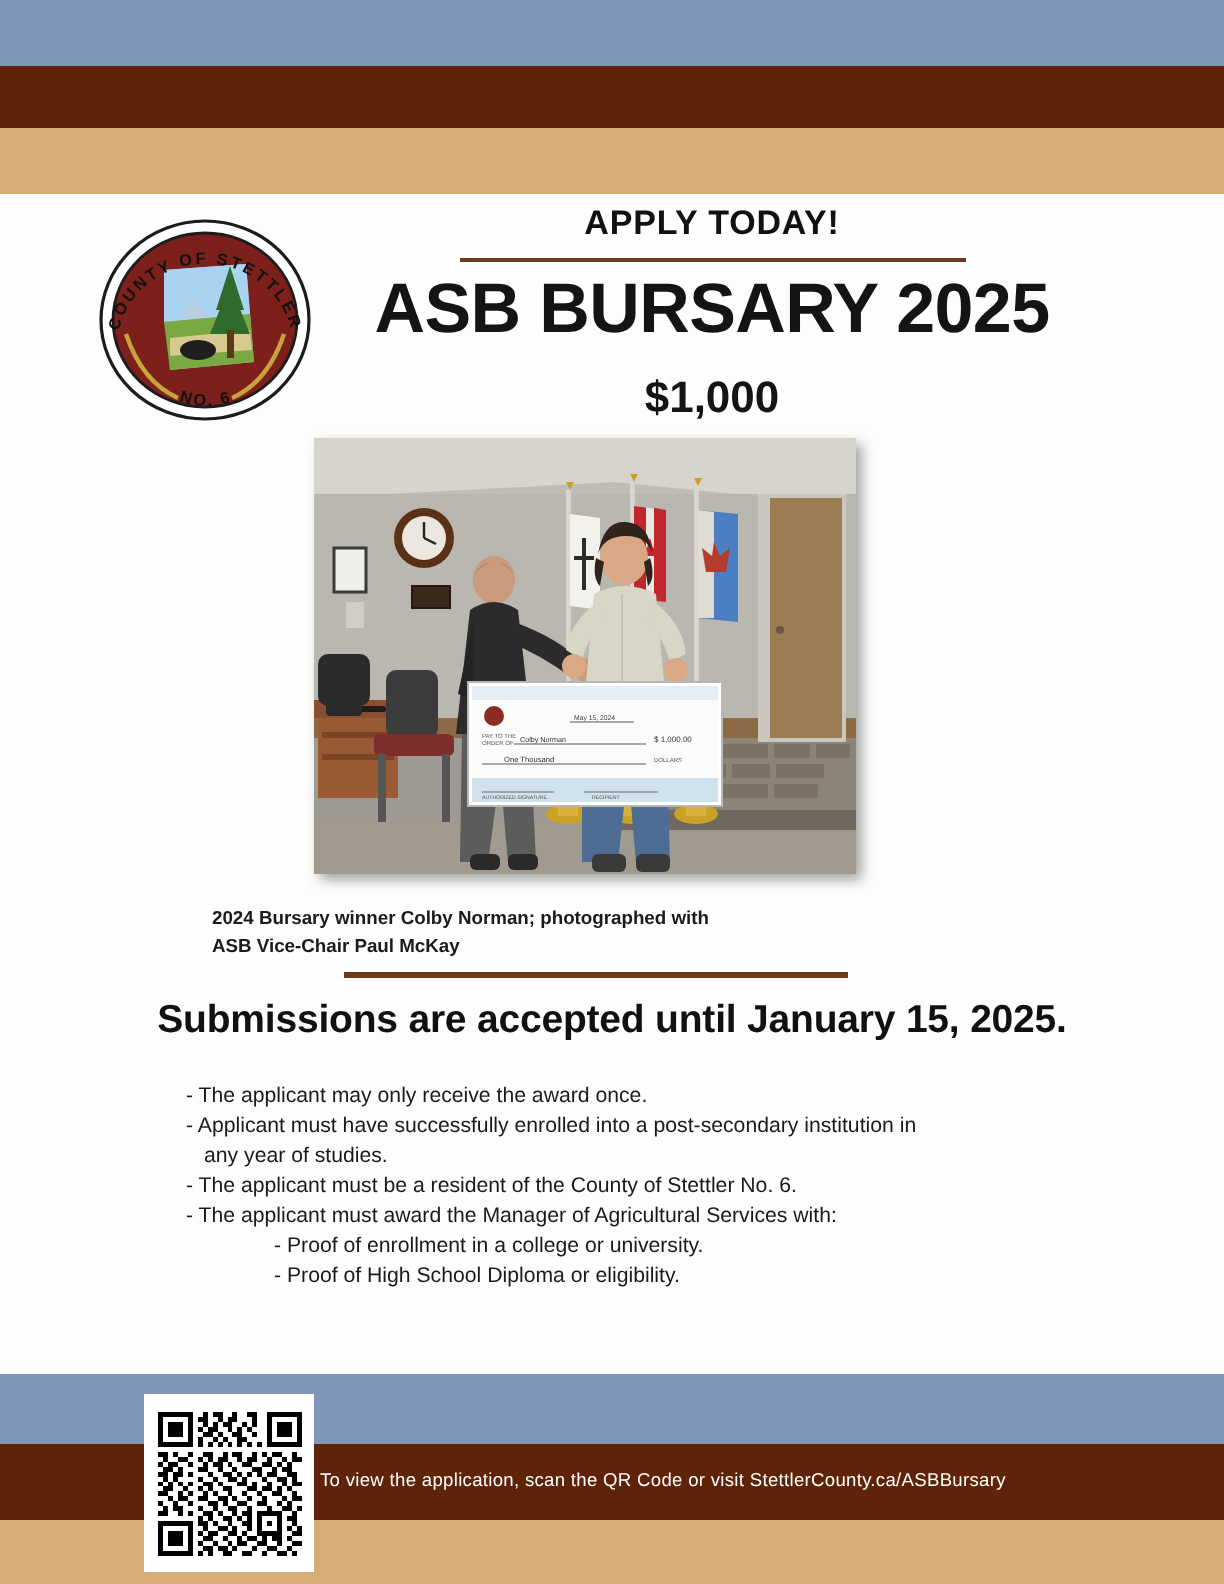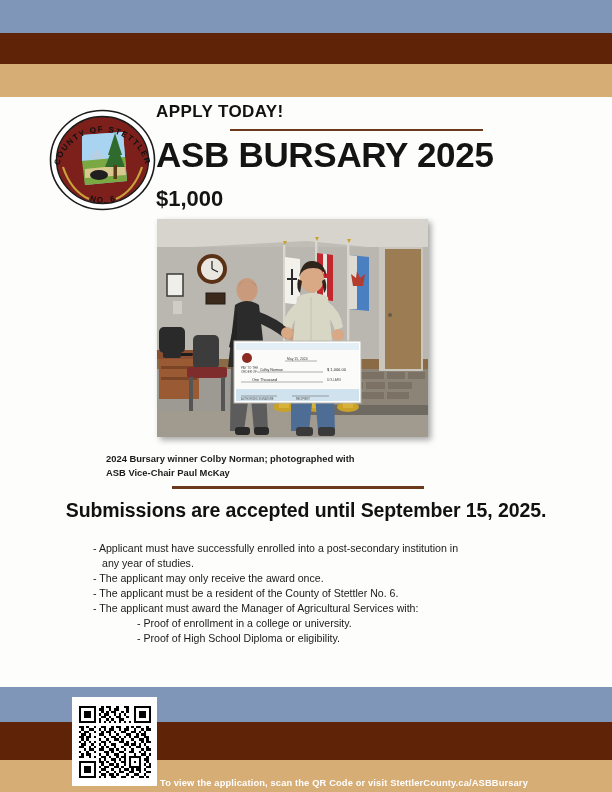--- a/index.html
+++ b/index.html
@@ -17,21 +17,21 @@
   .band-brown-top{top:33px;height:31px;background:#5f2408;}
   .band-tan-top{top:64px;height:33px;background:#d7ad76;}
 
   .band-blue-bot{top:687px;height:35px;background:#7f96b8;}
   .band-brown-bot{top:722px;height:38px;background:#5f2408;}
   .band-tan-bot{top:760px;height:32px;background:#d7ad76;}
 
   .seal{position:absolute;left:49px;top:109px;width:107px;height:102px;}
   .seal svg{display:block;}
 
-  .title-block{position:absolute;left:156px;top:100px;width:400px;text-align:left;}
+  .title-block{position:absolute;left:156px;top:100px;width:400px;text-align:center;}
   .apply-today{
     font-size:17px;font-weight:bold;letter-spacing:.4px;color:#111;
     line-height:1.1;margin:0;padding-top:3px;
   }
   .rule-top{
     width:253px;height:2.5px;background:#6b3a1d;margin:7px auto 0 auto;
   }
   .main-title{
     font-size:35px;font-weight:bold;color:#141414;letter-spacing:-0.3px;
     line-height:1.12;margin:4px 0 0 0;white-space:nowrap;
@@ -73,21 +73,21 @@
   .sub{display:block;padding-left:44px;}
 
   
   .qr-box{
     position:absolute;left:72px;top:697px;width:85px;height:89px;
     background:#ffffff;display:flex;align-items:center;justify-content:center;
   }
   .qr-box svg{display:block;}
   .footer-text{
     position:absolute;left:160px;top:735px;width:420px;
-    font-size:9.3px;font-weight:bold;color:#ffffff;letter-spacing:.15px;margin-top:43px;
+    font-size:9.3px;font-weight:normal;color:#ffffff;letter-spacing:.15px;
   }
 </style>
 </head>
 <body>
 
 <div class="poster">
 
   <div class="band band-blue-top"></div>
   <div class="band band-brown-top"></div>
   <div class="band band-tan-top"></div>
@@ -268,29 +268,29 @@
       </g>
     </svg>
   </div>
 
   <div class="caption">
     <div>2024 Bursary winner Colby Norman; photographed with</div>
     <div>ASB Vice-Chair Paul McKay</div>
   </div>
   <div class="rule-mid"></div>
 
-  <div class="deadline">Submissions are accepted until September 15, 2025.</div>
+  <div class="deadline">Submissions are accepted until January 15, 2025.</div>
 
   <div class="reqs">
+    <div class="req">
+      <span>- The applicant may only receive the award once.</span>
+    </div>
     <div class="req">
       <span>- Applicant must have successfully enrolled into a post-secondary institution in</span>
       <span class="cont">any year of studies.</span>
-    </div>
-    <div class="req">
-      <span>- The applicant may only receive the award once.</span>
     </div>
     <div class="req">
       <span>- The applicant must be a resident of the County of Stettler No. 6.</span>
     </div>
     <div class="req">
       <span>- The applicant must award the Manager of Agricultural Services with:</span>
       <span class="sub">- Proof of enrollment in a college or university.</span>
       <span class="sub">- Proof of High School Diploma or eligibility.</span>
     </div>
   </div>

